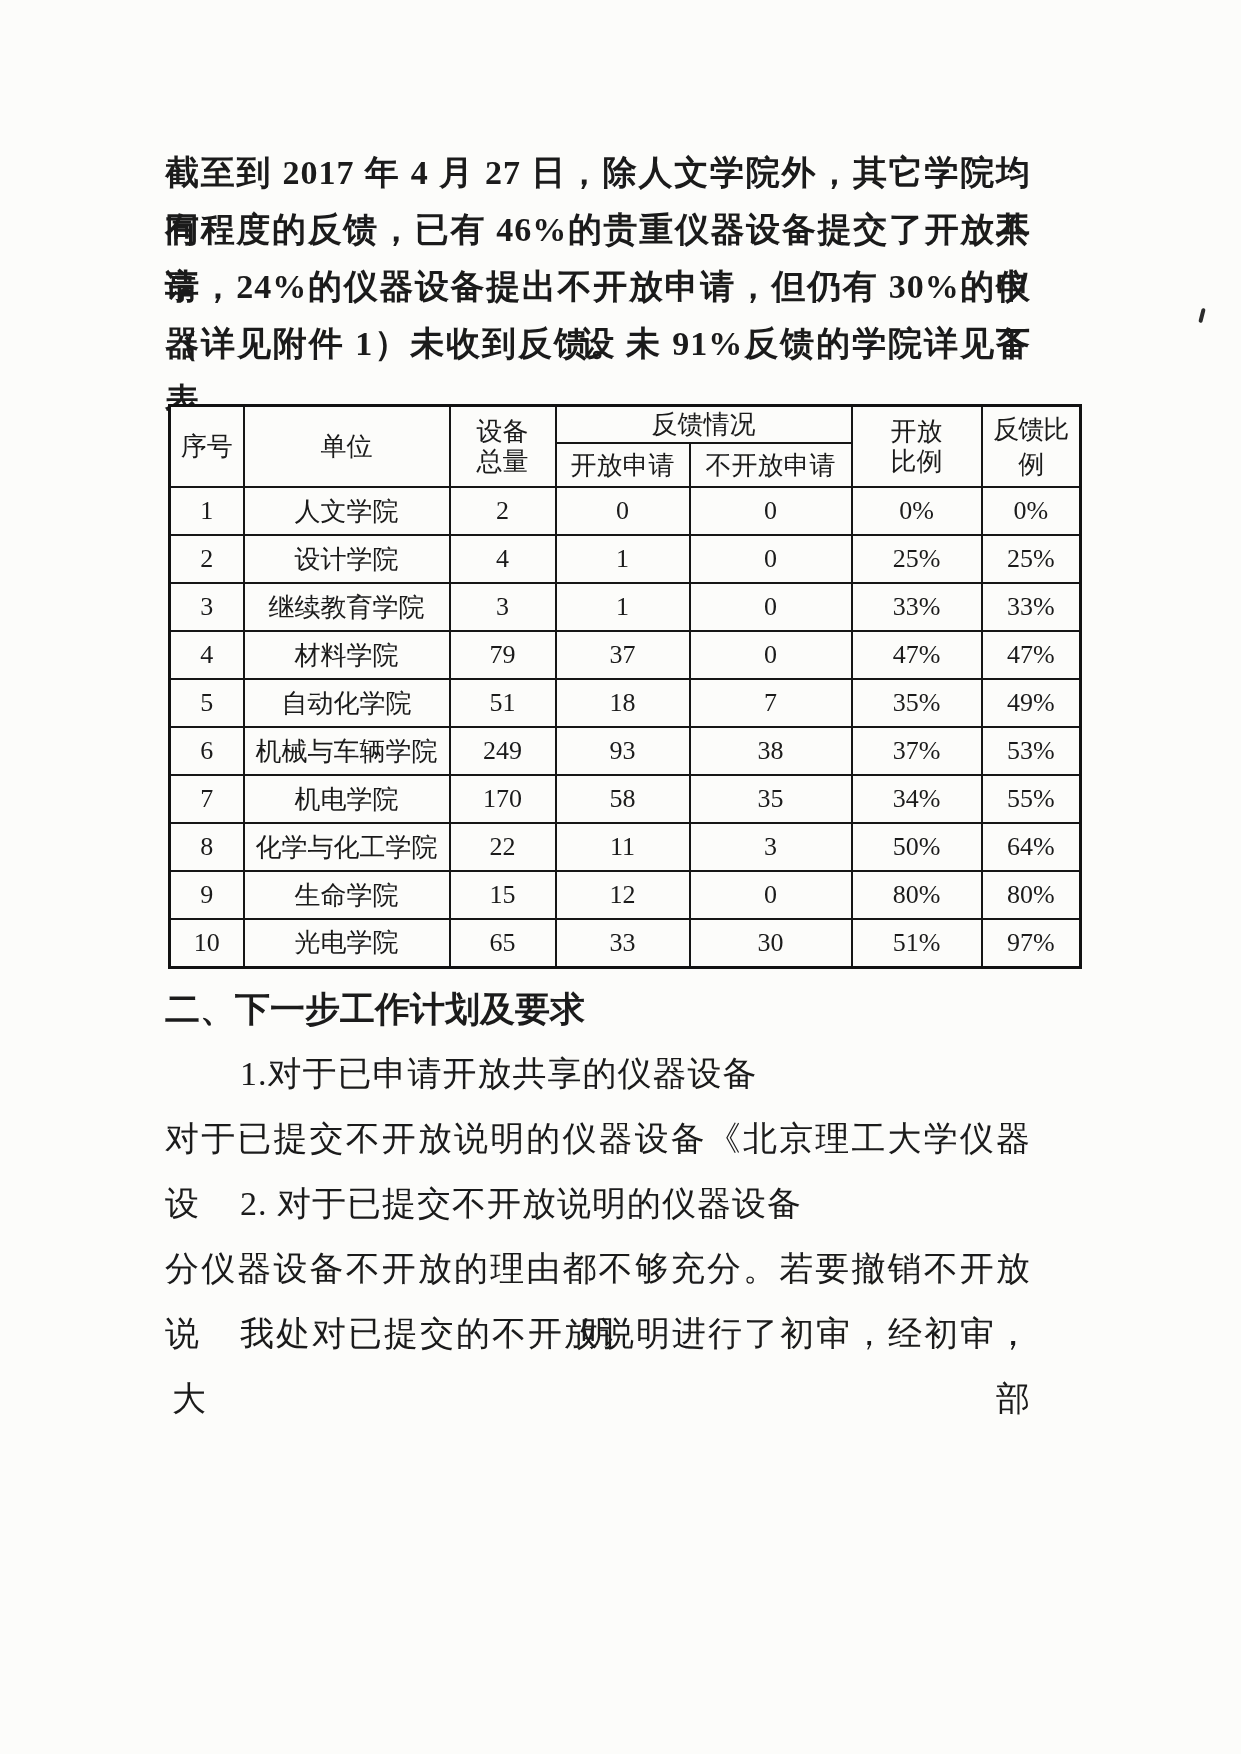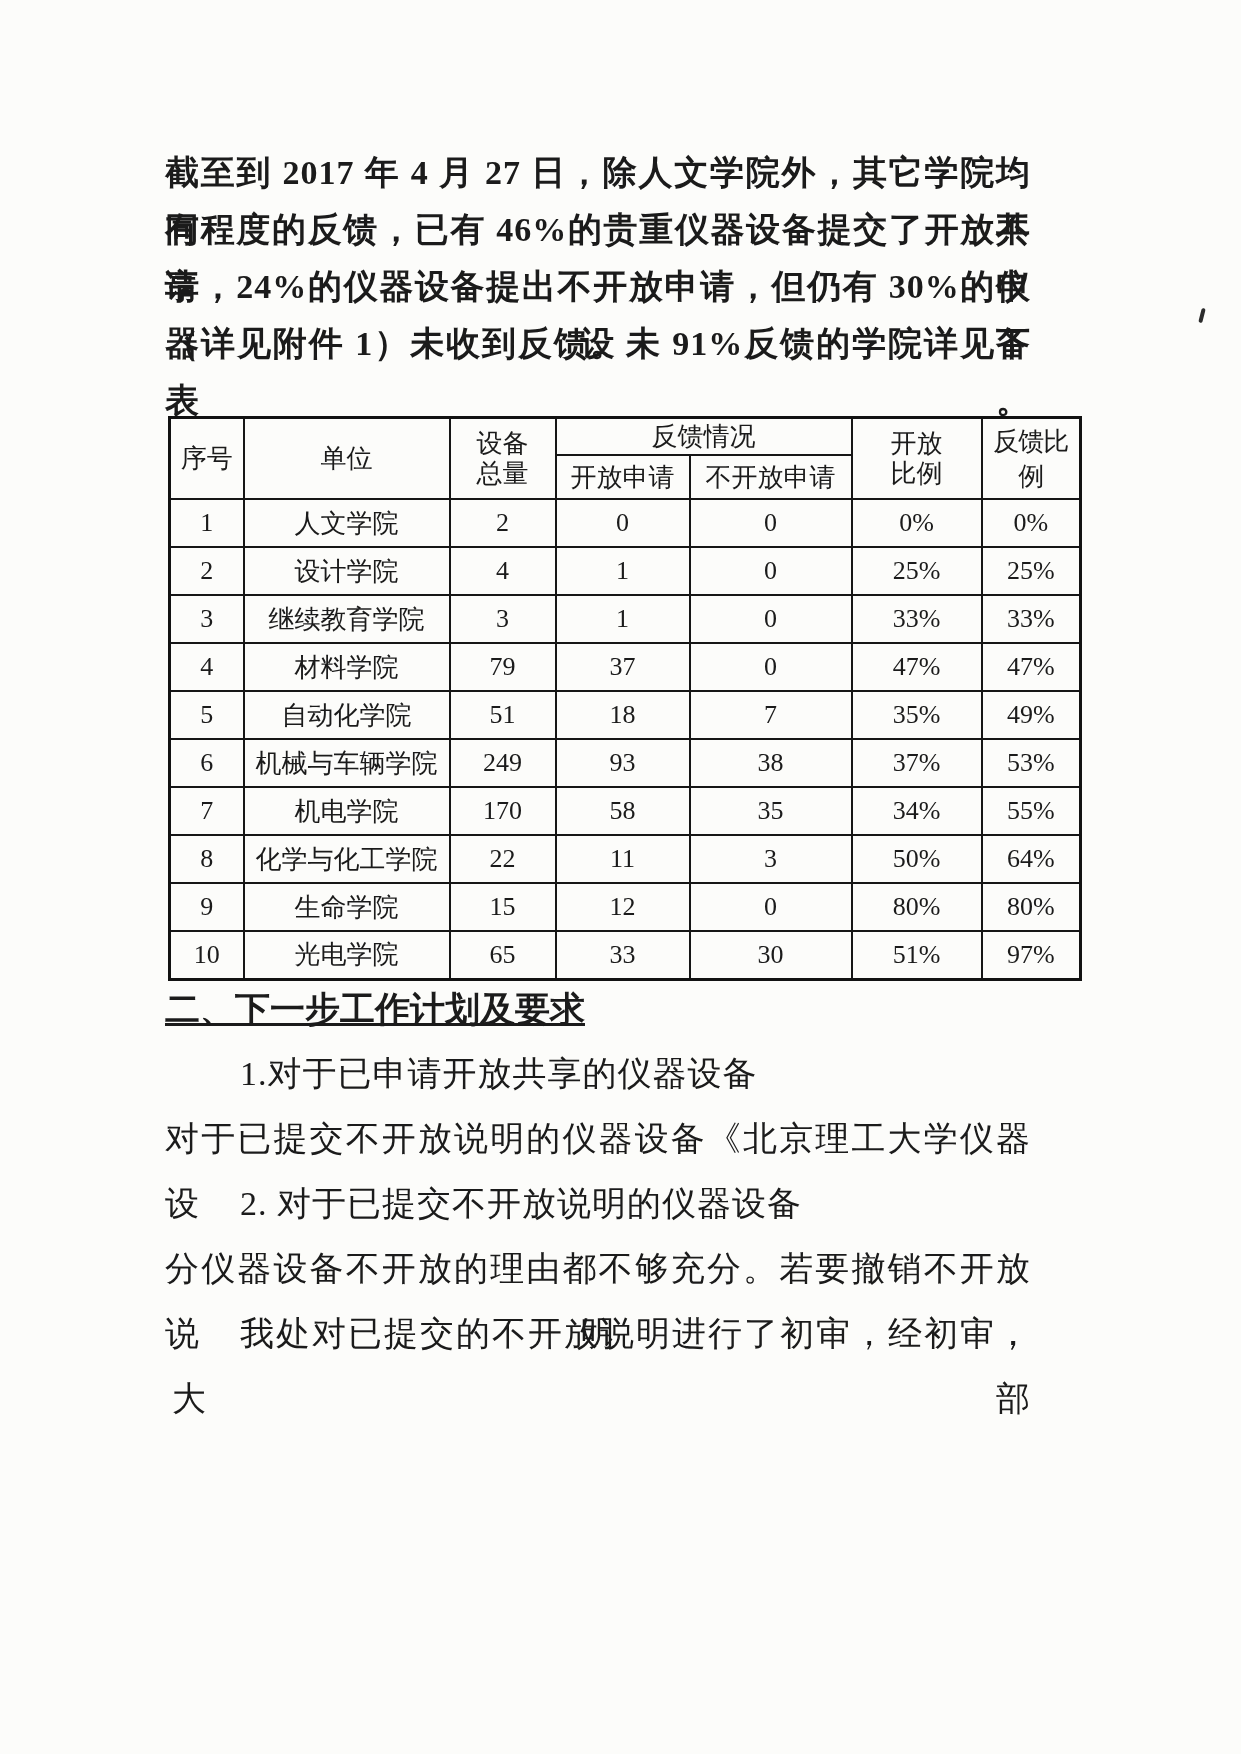--- a/index.html
+++ b/index.html
@@ -24,34 +24,32 @@
     white-space: normal;
   }
   .sec .tline { height: 65px; line-height: 65px; }
   .j { text-align: justify; text-align-last: justify; }
   .ind { text-indent: 68px; margin-left: 7px; }
   .heading {
     font-weight: 700;
     font-size: 35px;
     letter-spacing: 0px;
     font-family: "Liberation Sans", "DejaVu Sans", sans-serif;
-    text-decoration: underline;
   }
 
   
   table.stats {
     position: absolute;
     left: 168px;
     top: 404px;
     width: 911px;
     border-collapse: collapse;
     table-layout: fixed;
     border: 3px solid #121212;
     background: #fcfcfa;
-    margin-top: 12px;
   }
   table.stats th, table.stats td {
     border: 2px solid #161616;
     text-align: center;
     vertical-align: middle;
     font-weight: normal;
     font-size: 26px;
     padding: 0;
     overflow: hidden;
   }

